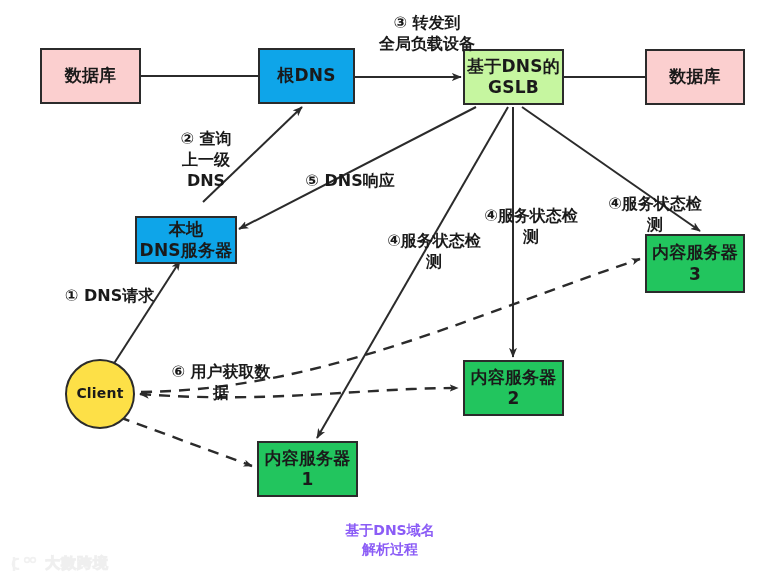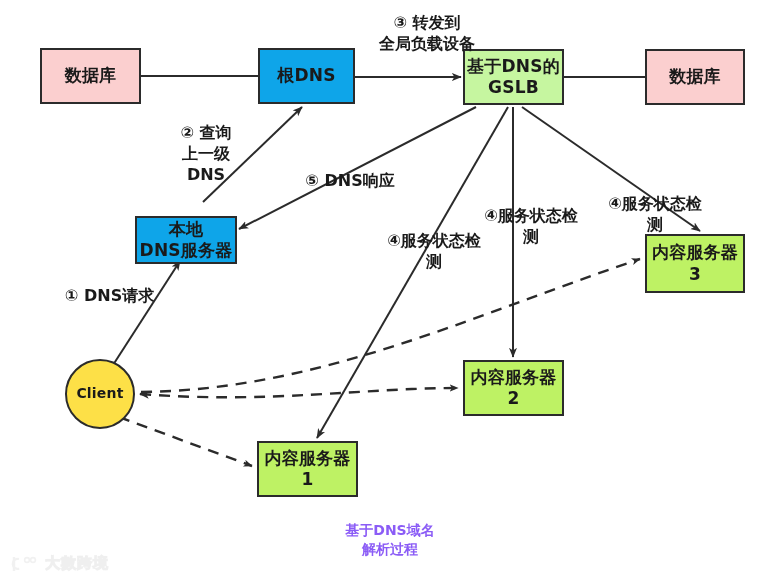--- a/index.html
+++ b/index.html
@@ -30,21 +30,21 @@
     font-weight:700;
     font-size:17px;
     line-height:1.25;
     color:#1a1a1a;
     letter-spacing:0.2px;
     white-space:pre-line;
   }
   .node.pink{background:#fbcfcf;}
   .node.orange{background:#0ea5e9;}
   .node.green{background:#c6f6a0;}
-  .node.mint{background:#bef264;}
+  .node.mint{background:#22c55e;}
   .node.circle{
     background:#fde047;
     border-radius:50%;
     font-size:14px;
   }
   .edge-label{
     position:absolute;
     font-size:16px;
     font-weight:700;
     color:#1a1a1a;
@@ -163,33 +163,34 @@
 1</span>
   </div>
 
   <div class="node circle" style="left:65px;top:359px;width:70px;height:70px;">
     <span>Client</span>
   </div>
 
   <div class="edge-label" style="left:375px;top:13px;width:104px;">③  转发到
 全局负载设备</div>
 
-  <div class="edge-label" style="left:163px;top:123px;width:86px;">②  查询
+  <div class="edge-label" style="left:163px;top:129px;width:86px;">②  查询
 上一级DNS</div>
 
   <div class="edge-label" style="left:302px;top:171px;width:96px;">⑤ DNS响应</div>
 
   <div class="edge-label" style="left:603px;top:194px;width:104px;">④服务状态检测</div>
 
   <div class="edge-label" style="left:479px;top:206px;width:104px;">④服务状态检测</div>
 
   <div class="edge-label" style="left:382px;top:231px;width:104px;">④服务状态检测</div>
 
   <div class="edge-label" style="left:62px;top:286px;width:95px;">①  DNS请求</div>
 
+  <div class="edge-label" style="left:166px;top:362px;width:110px;">⑥ 用户获取数据</div>
 
   <div class="diagram-title" style="left:300px;top:521px;width:180px;">基于DNS域名
 解析过程</div>
 
   <div class="watermark">
     <span class="wm-mark">
       <svg viewBox="0 0 30 18" width="30" height="18">
         <path d="M4,2 L4,16" stroke="#e6e6e6" stroke-width="2.4" fill="none"></path>
         <path d="M9,4 a5,5 0 1,0 0.2,9.6" stroke="#e6e6e6" stroke-width="2.2" fill="none"></path>
         <circle cx="17" cy="5" r="2.4" stroke="#e6e6e6" stroke-width="1.6" fill="none"></circle>

